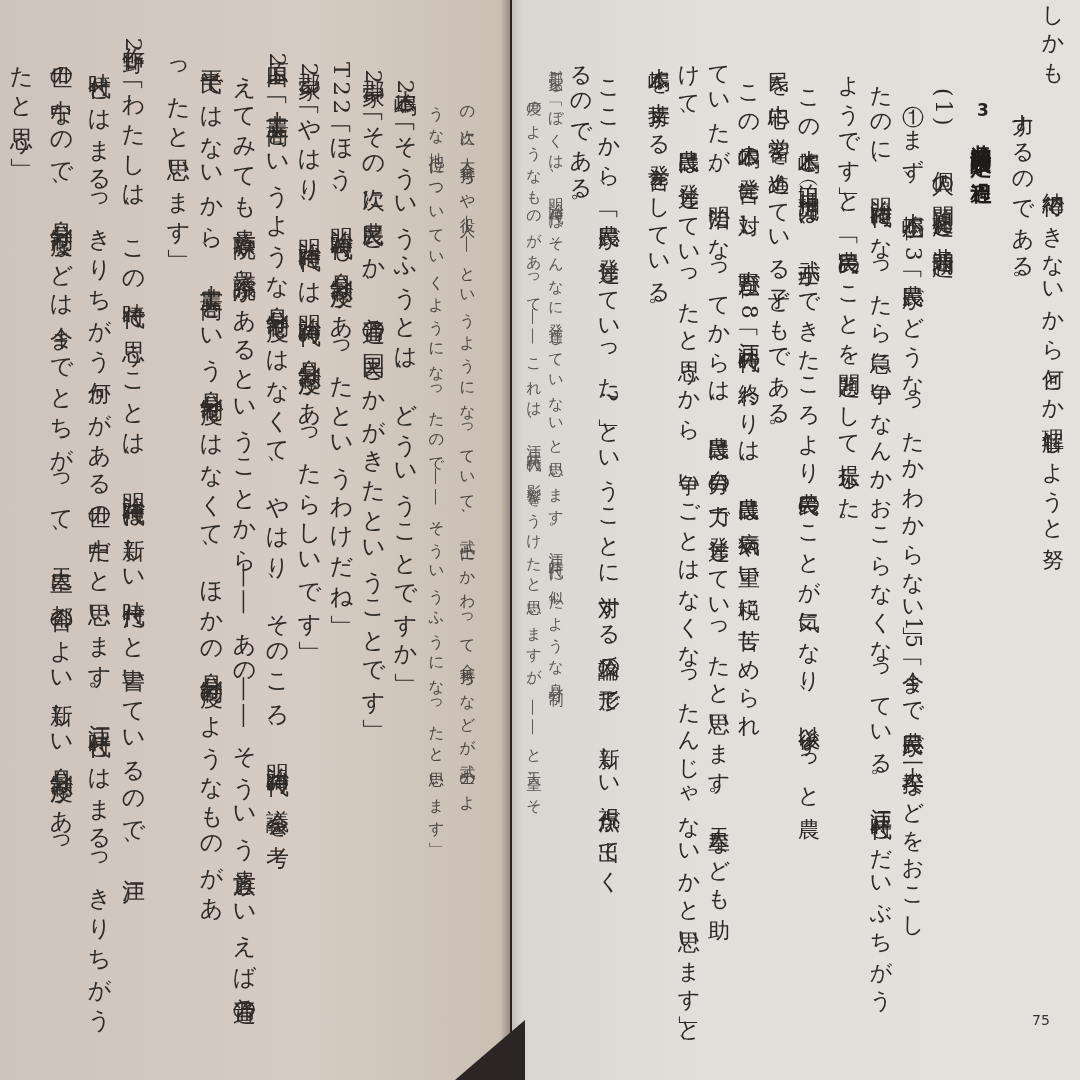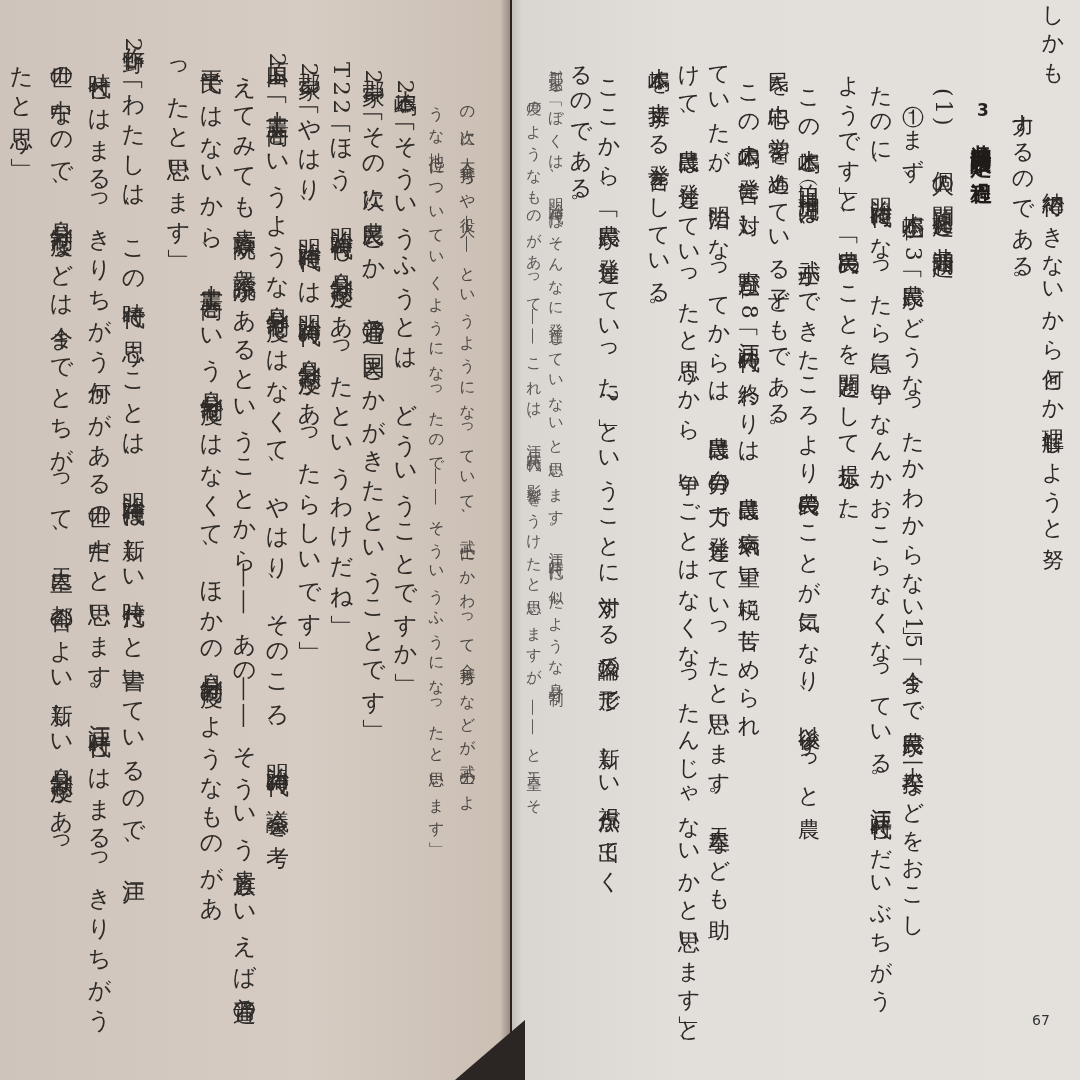--- a/index.html
+++ b/index.html
@@ -55,17 +55,17 @@
   <div class="col" style="left:286px;top:75px;">この木嶋と迫田（抽出児）は、武士ができたころより農民のことが気になり、以後ずっと農</div>
   <div class="col" style="left:256px;top:55px;">民を中心に学習を進めている子どもである。</div>
   <div class="col" style="left:226px;top:70px;">この木嶋の発言に対し、吉野が18「江戸時代の終わりは、農民は病気や重い税に苦しめられ</div>
   <div class="col" style="left:196px;top:50px;">ていたが、明治になってからは、農民は自分の力で発達していったと思います。天皇なども助</div>
   <div class="col" style="left:166px;top:50px;">けて、農民は発達していったと思うから、争いごとはなくなったんじゃないかと思います」と、</div>
   <div class="col" style="left:136px;top:50px;">木嶋を支持する発言をしている。</div>
   <div class="col" style="left:86px;top:65px;">ここから、「農民が発達していった?」ということに対する反論の形で、新しい視点が出てく</div>
   <div class="col" style="left:58px;top:50px;">るのである。</div>
   <div class="col small" style="left:36px;top:60px;">郡家19「ぼくは、明治時代はそんなに発達していないと思います。江戸時代に似たような身分制</div>
   <div class="col small" style="left:14px;top:88px;">度のようなものがあって――これは、江戸時代の影響をうけたと思いますが、――と天皇、そ</div>
-  <div class="page-num" style="left:520px;top:1012px;">67</div>
+  <div class="page-num" style="left:520px;top:1012px;">75</div>
 </div>
 
 <div class="gutter-shadow"></div>
 <div class="dark-corner"></div>
 
 </body></html>

